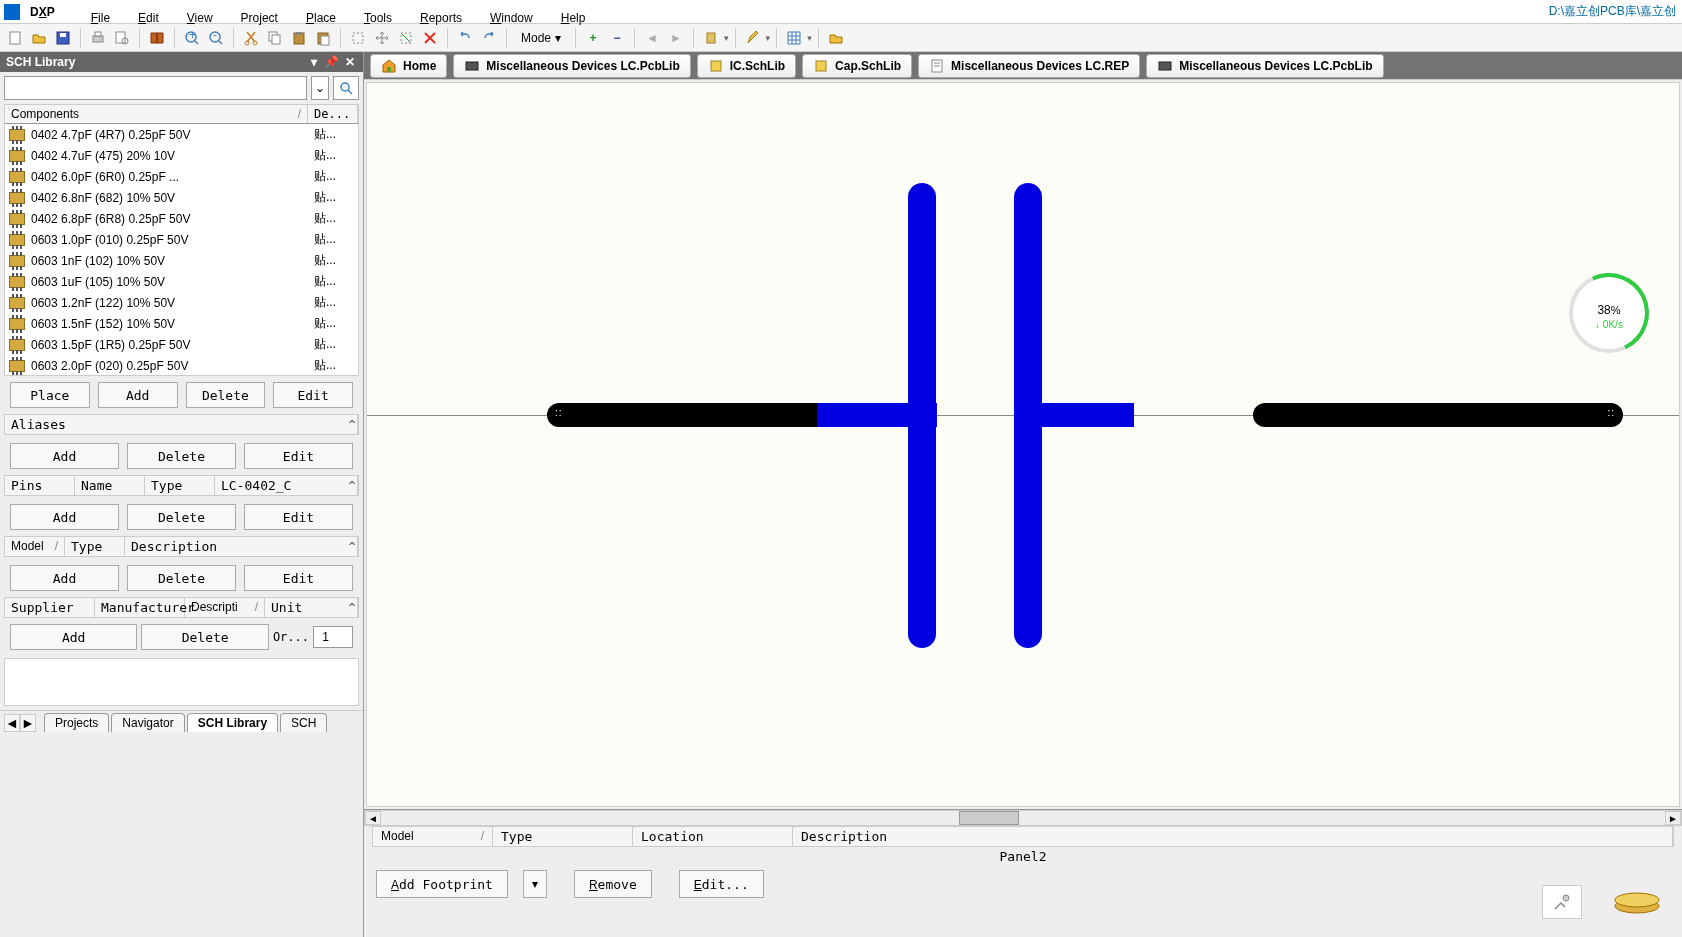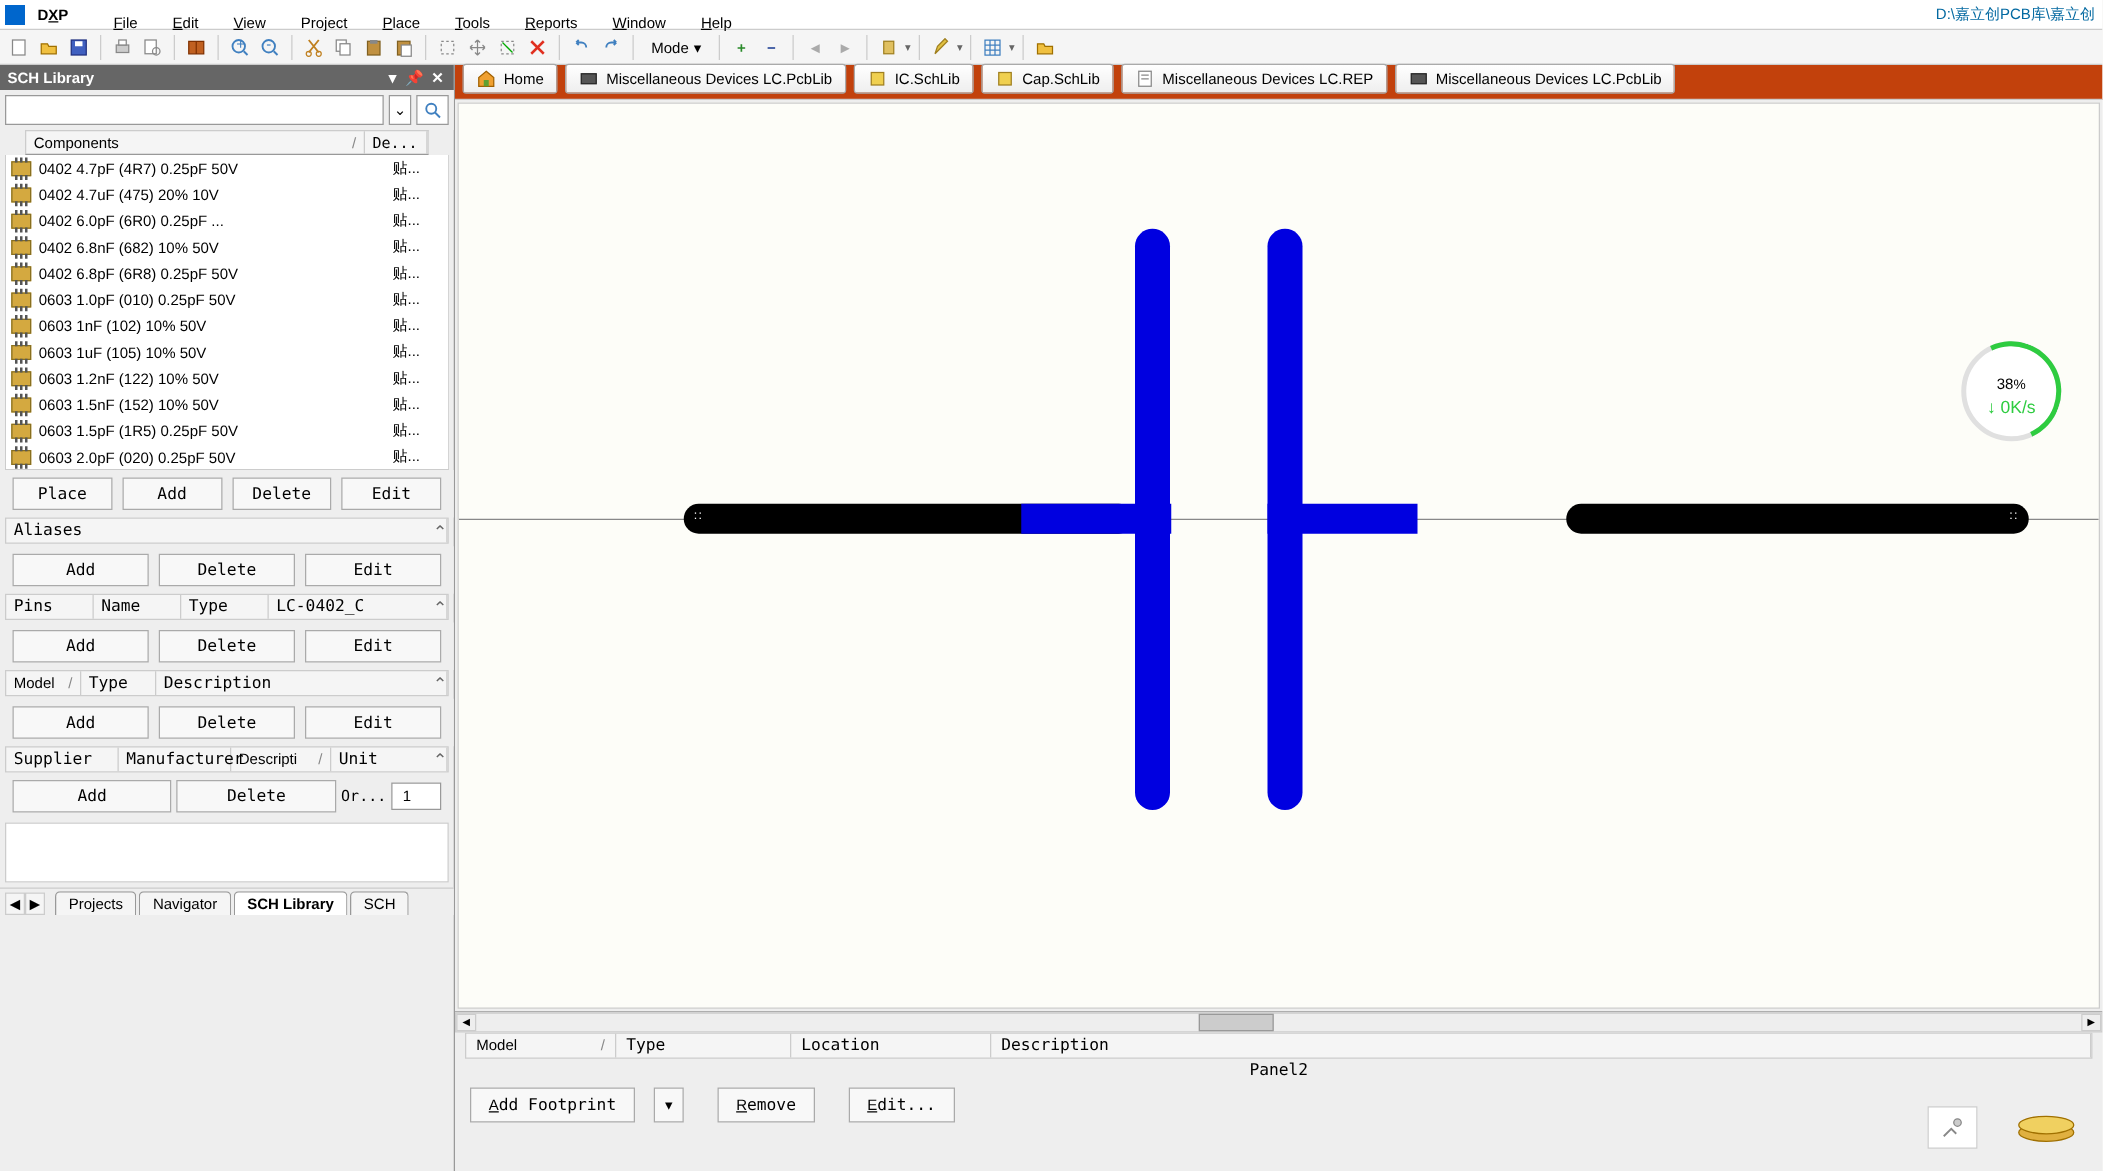--- a/index.html
+++ b/index.html
@@ -26,21 +26,21 @@
 .left-panel { width: 364px; background: #eee; border-right: 1px solid #999; display: flex; flex-direction: column; }
 .panel-header { background: #666; color: #fff; padding: 2px 6px; font-weight: bold; display: flex; align-items: center; justify-content: space-between; height: 20px; }
 .panel-header .hdr-icons { display: flex; gap: 4px; }
 .panel-header .hdr-icon { width: 14px; height: 14px; cursor: pointer; display: inline-flex; align-items: center; justify-content: center; color: #fff; }
 
 .search-row { display: flex; padding: 4px; gap: 4px; background: #eee; }
 .search-row input { flex: 1; height: 24px; border: 1px solid #999; padding: 0 4px; background: #fff; }
 .search-row .dd { width: 18px; height: 24px; border: 1px solid #999; background: #fff; display: flex; align-items: center; justify-content: center; cursor: pointer; }
 .search-row .mag { width: 26px; height: 24px; border: 1px solid #999; background: #fff; display: flex; align-items: center; justify-content: center; cursor: pointer; }
 
-.list-header { display: flex; background: #f5f5f5; border: 1px solid #ccc; border-bottom: 1px solid #999; margin: 0 20px; }
+.list-header { display: flex; background: #f5f5f5; border: 1px solid #ccc; border-bottom: 1px solid #999; margin: 0 4px; }
 .list-header .col { padding: 2px 6px; border-right: 1px solid #ccc; font-family: monospace; }
 .list-header .col1 { flex: 1; display:flex; justify-content:space-between;}
 .list-header .col2 { width: 50px; }
 
 .comp-list { flex: 0 0 auto; height: 252px; overflow-y: auto; background: #fff; margin: 0 4px; border: 1px solid #ccc; border-top: none; position: relative; }
 .comp-list::-webkit-scrollbar { width: 18px; }
 .comp-list::-webkit-scrollbar-track { background: #eee; border-left: 1px solid #ccc;}
 .comp-list::-webkit-scrollbar-thumb { background: #ccc; border: 1px solid #999;}
 .comp-row { display: flex; align-items: center; padding: 2px 4px; font-family: monospace; font-size: 13px; cursor: pointer; }
 .comp-row .chip-icon { width: 16px; height: 12px; background: #d4a940; border: 1px solid #887020; margin-right: 6px; display:inline-block; position:relative; }
@@ -67,21 +67,21 @@
 
 .bottom-tabs { height: 22px; background: #eee; display: flex; align-items: flex-end; border-top: 1px solid #ccc; padding-left: 4px; gap: 2px; }
 .bottom-tabs .arrows { display:flex; gap:0; margin-right: 6px;}
 .bottom-tabs .arrows span { width: 16px; height: 18px; display:inline-flex; align-items:center; justify-content:center; cursor:pointer; font-size:14px; border: 1px solid #ccc; background:#f5f5f5;}
 .bottom-tabs .ltab { padding: 2px 10px; border: 1px solid #999; border-bottom: none; background: #f5f5f5; border-radius: 4px 4px 0 0; cursor: pointer; font-size: 12px; }
 .bottom-tabs .ltab.active { background: #fff; font-weight: bold; }
 
 
 .right-area { flex: 1; display: flex; flex-direction: column; background: #eee; }
 
-.doc-tabs { height: 28px; display: flex; align-items: flex-end; padding: 4px 6px; gap: 6px; background: #c2410c; border-bottom: 1px solid #ccc; }
+.doc-tabs { height: 28px; display: flex; align-items: center; padding: 4px 6px; gap: 6px; background: #737373; border-bottom: 1px solid #ccc; font-weight: bold; }
 .doc-tab { padding: 3px 10px; border: 1px solid #aaa; border-radius: 3px; background: linear-gradient(#fff,#eee); cursor: pointer; display: flex; align-items: center; gap: 6px; font-size: 13px; }
 .doc-tab .ico { width: 16px; height: 16px; display:inline-block;}
 
 .canvas-wrap { flex: 1; background: #fdfdf8; position: relative; overflow: hidden; border: 1px solid #ccc; margin: 2px; }
 .canvas-wrap .hline { position: absolute; left: 0; right: 0; height: 1px; background: #888; top: 332px; }
 .canvas-wrap .pin { position: absolute; height: 24px; background: #000; border-radius: 12px; top: 320px; }
 .canvas-wrap .pin.left { left: 180px; width: 360px; }
 .canvas-wrap .pin.right { right: 56px; width: 370px; }
 .canvas-wrap .pin-dots { position:absolute; color:#fff; top: 324px; font-size:10px; letter-spacing:1px;}
 .canvas-wrap .pin-dots.l { left: 188px; }
@@ -90,21 +90,21 @@
 .canvas-wrap .plate.p1 { left: 541px; }
 .canvas-wrap .plate.p2 { left: 647px; }
 .canvas-wrap .stub { position:absolute; height: 24px; background:#0000e0; top: 320px; width: 120px;}
 .canvas-wrap .stub.s1 { left: 450px; }
 .canvas-wrap .stub.s2 { left: 647px; }
 
 .speed-widget { position: absolute; right: 30px; top: 190px; width: 80px; height: 80px; border-radius: 50%; background: #fff; border: 4px solid #e0e0e0; display:flex; flex-direction:column; align-items:center; justify-content:center; }
 .speed-widget::before { content:''; position:absolute; inset:-4px; border-radius:50%; border:4px solid transparent; border-top-color:#2ecc40; border-right-color:#2ecc40; transform: rotate(20deg);}
 .speed-widget .pct { font-size: 20px; font-weight:300; }
 .speed-widget .pct small{font-size:11px;}
-.speed-widget .rate { font-size: 14px; color:#2ecc40; }
+.speed-widget .rate { font-size: 10px; color:#2ecc40; }
 
 
 .bottom-editor { height: 128px; background: #eee; border-top: 1px solid #999; display: flex; flex-direction: column; }
 .hscroll { height: 16px; background: #eee; border: 1px solid #ccc; display:flex; align-items:center;}
 .hscroll .arrow { width:16px; height:14px; border:1px solid #ccc; display:flex;align-items:center;justify-content:center; font-size:10px; cursor:pointer;}
 .hscroll .track { flex:1; height:14px; position:relative; }
 .hscroll .thumb { position:absolute; left:45%; width:60px; height:14px; background:#ccc; border:1px solid #999;}
 
 .editor-tab-row { display:flex; padding: 2px 20px; }
 .editor-tab { padding: 2px 12px; border: 1px solid #999; border-bottom:none; background:#fff; font-family: monospace; font-weight:bold; border-radius: 0 0 6px 6px; transform: translateY(-1px);}

